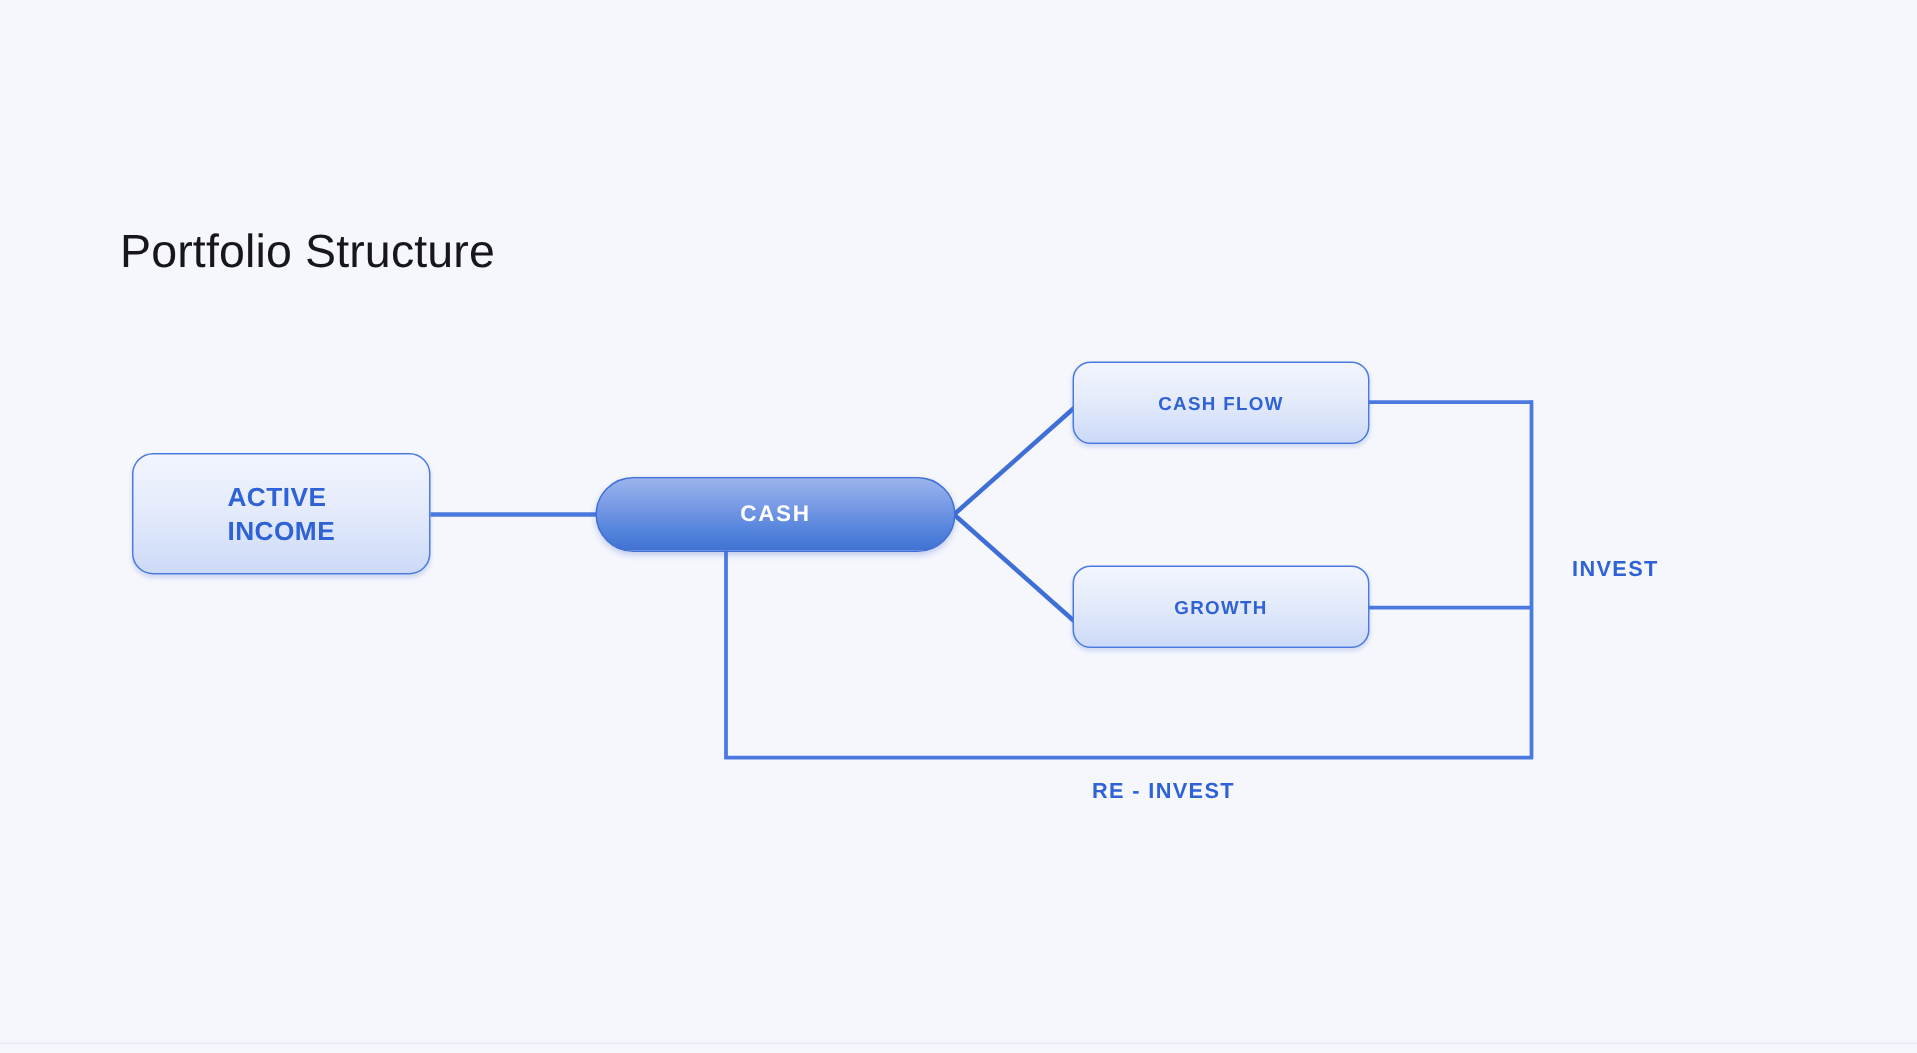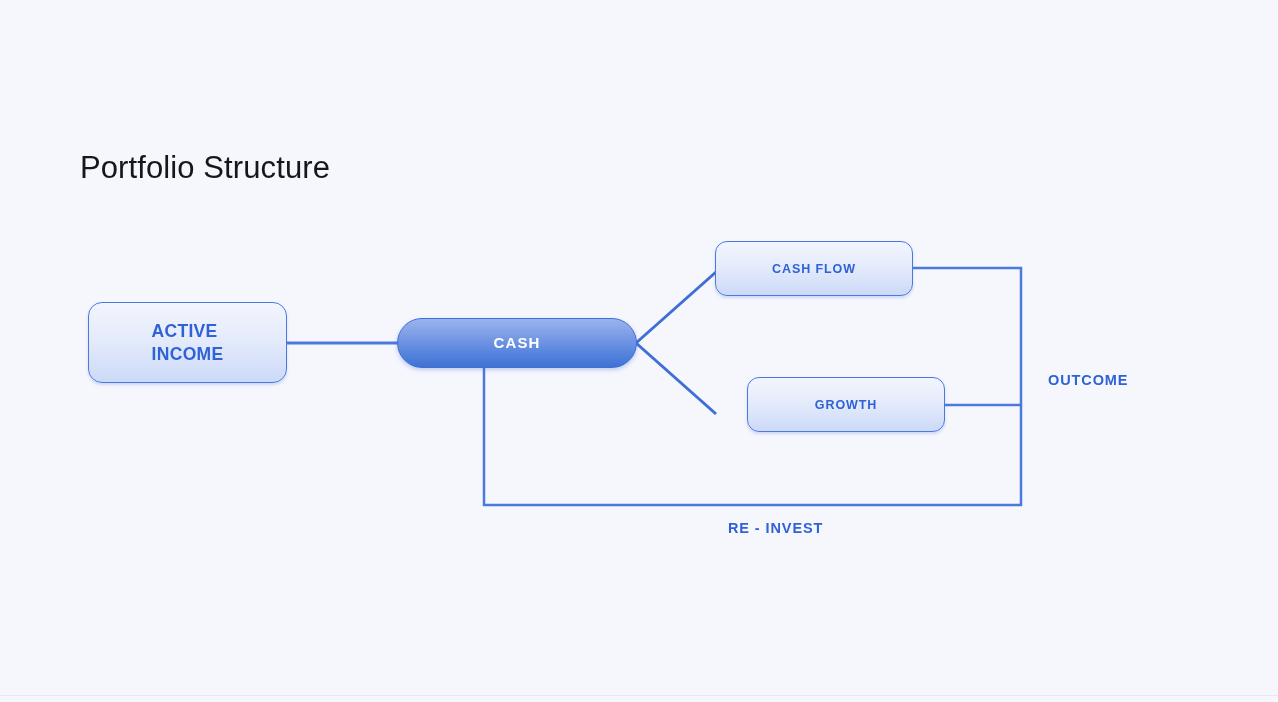--- a/index.html
+++ b/index.html
@@ -112,21 +112,20 @@
     width: 198px;
     height: 55px;
     border-radius: 12px;
   }
   #node-growth {
     left: 715px;
     top: 377px;
     width: 198px;
     height: 55px;
     border-radius: 12px;
-    margin-left: 32px;
   }
   #node-cash-flow .node-label,
   #node-growth .node-label {
     font-size: 12.5px;
     letter-spacing: 0.9px;
   }
 
   
   .free-label {
     position: absolute;
@@ -185,19 +184,19 @@
   </div>
 
   <div class="node" id="node-cash-flow">
     <div class="node-label">CASH FLOW</div>
   </div>
 
   <div class="node" id="node-growth">
     <div class="node-label">GROWTH</div>
   </div>
 
-  <div class="free-label" id="label-outcome">OUTCOME</div>
+  <div class="free-label" id="label-outcome">INVEST</div>
 
   <div class="free-label" id="label-reinvest">RE - INVEST</div>
 
   <div class="bottom-rule"></div>
 
 </div>
 
 </body></html>

